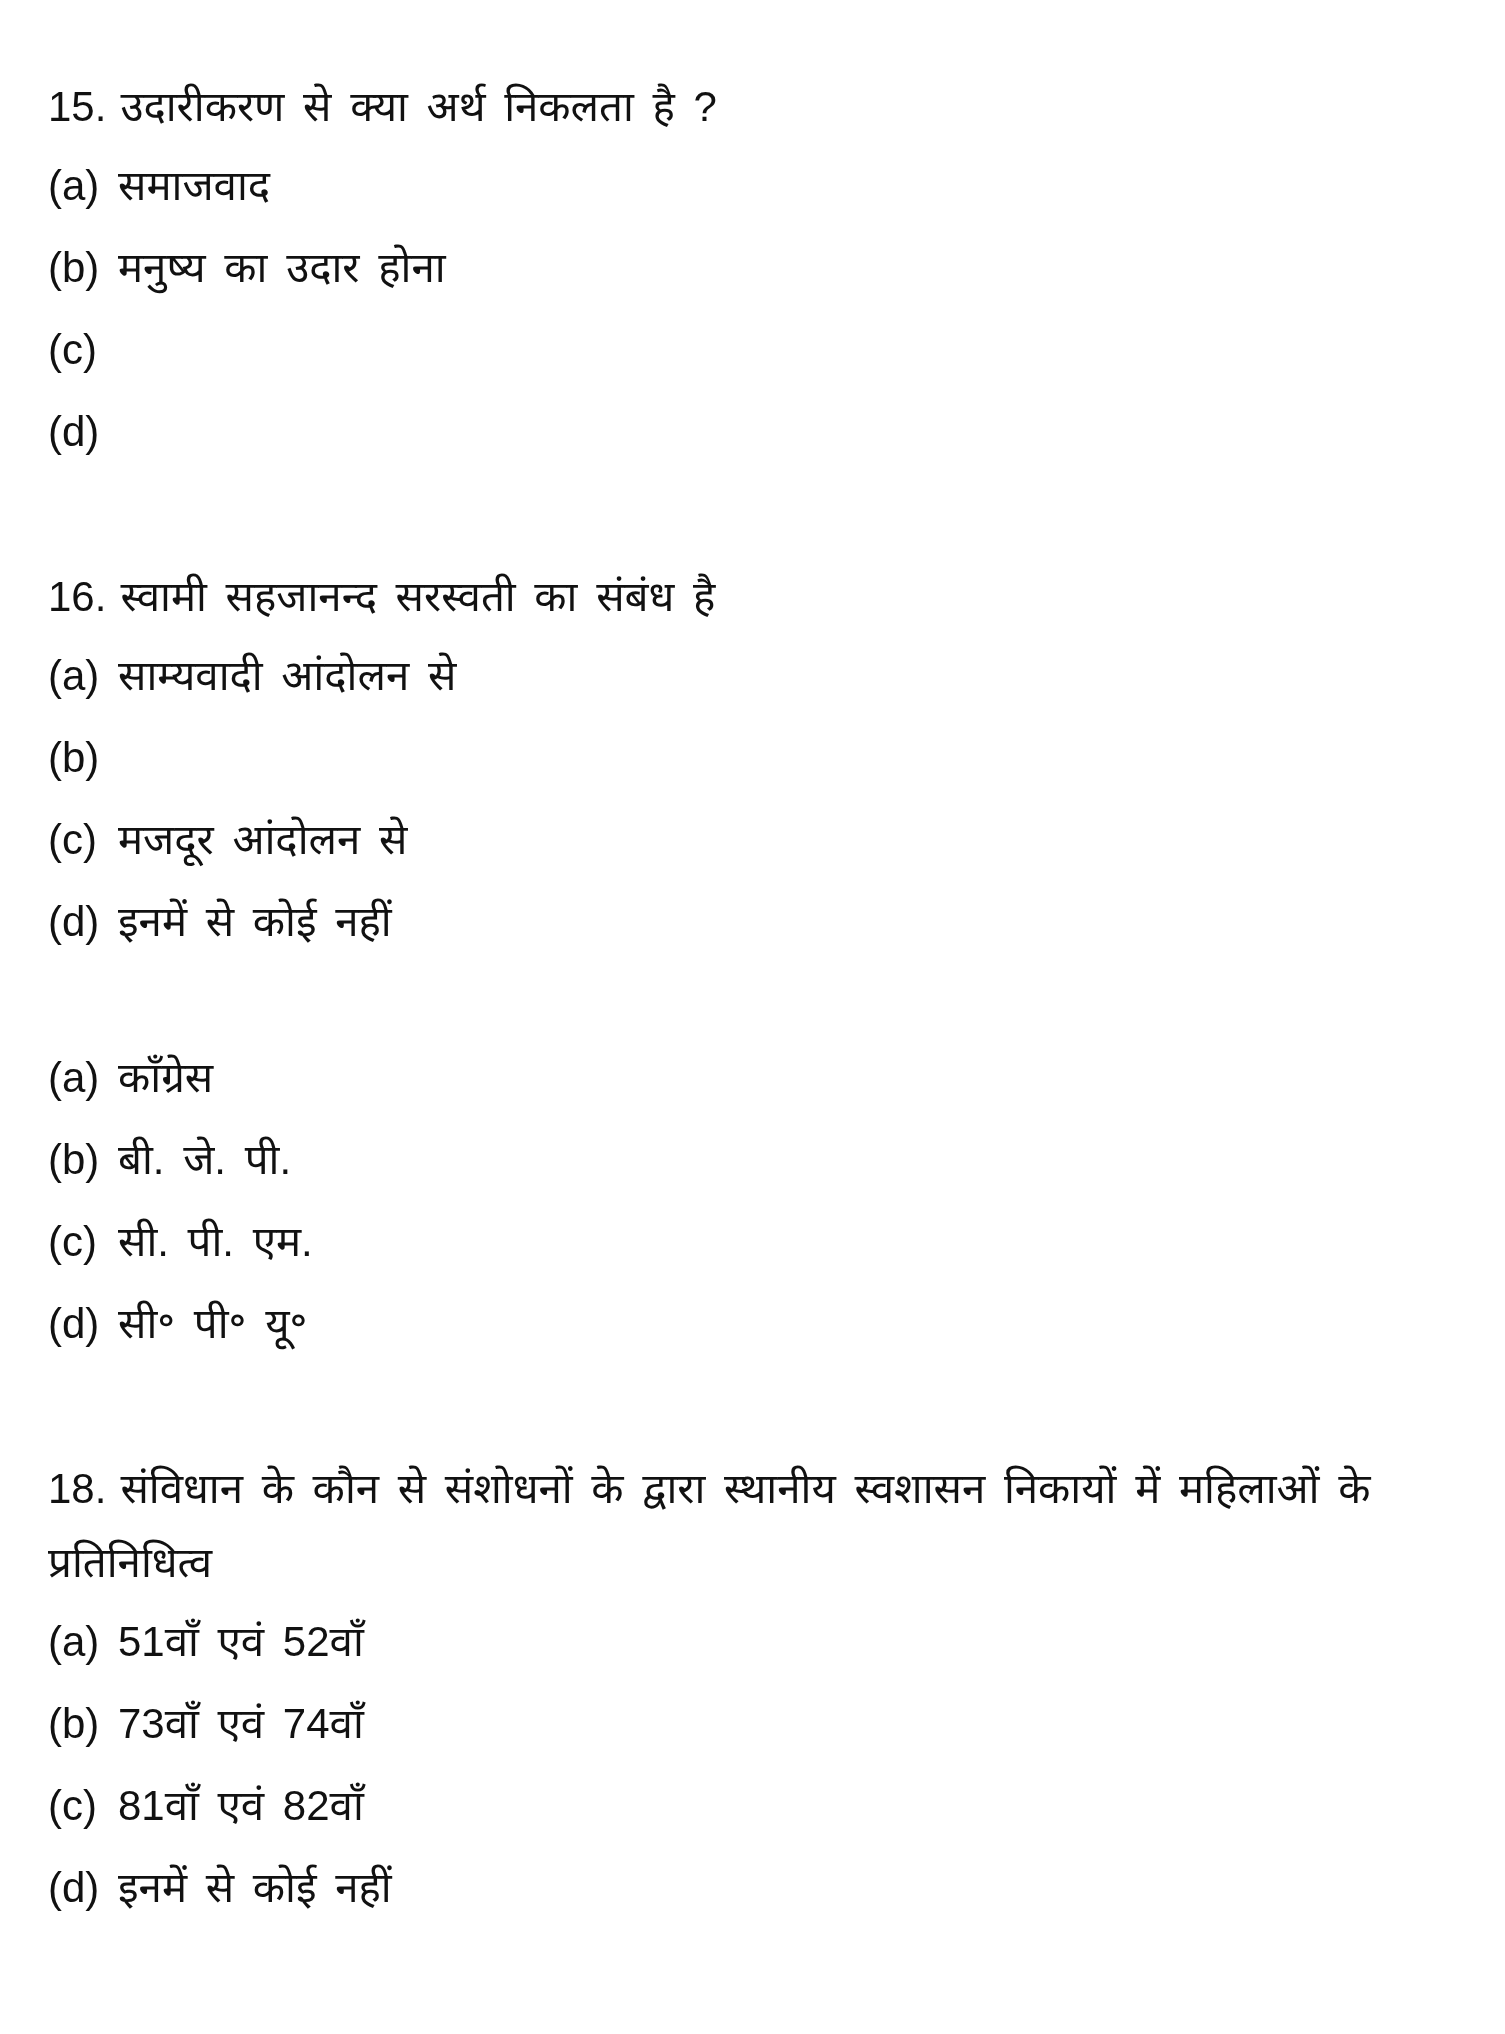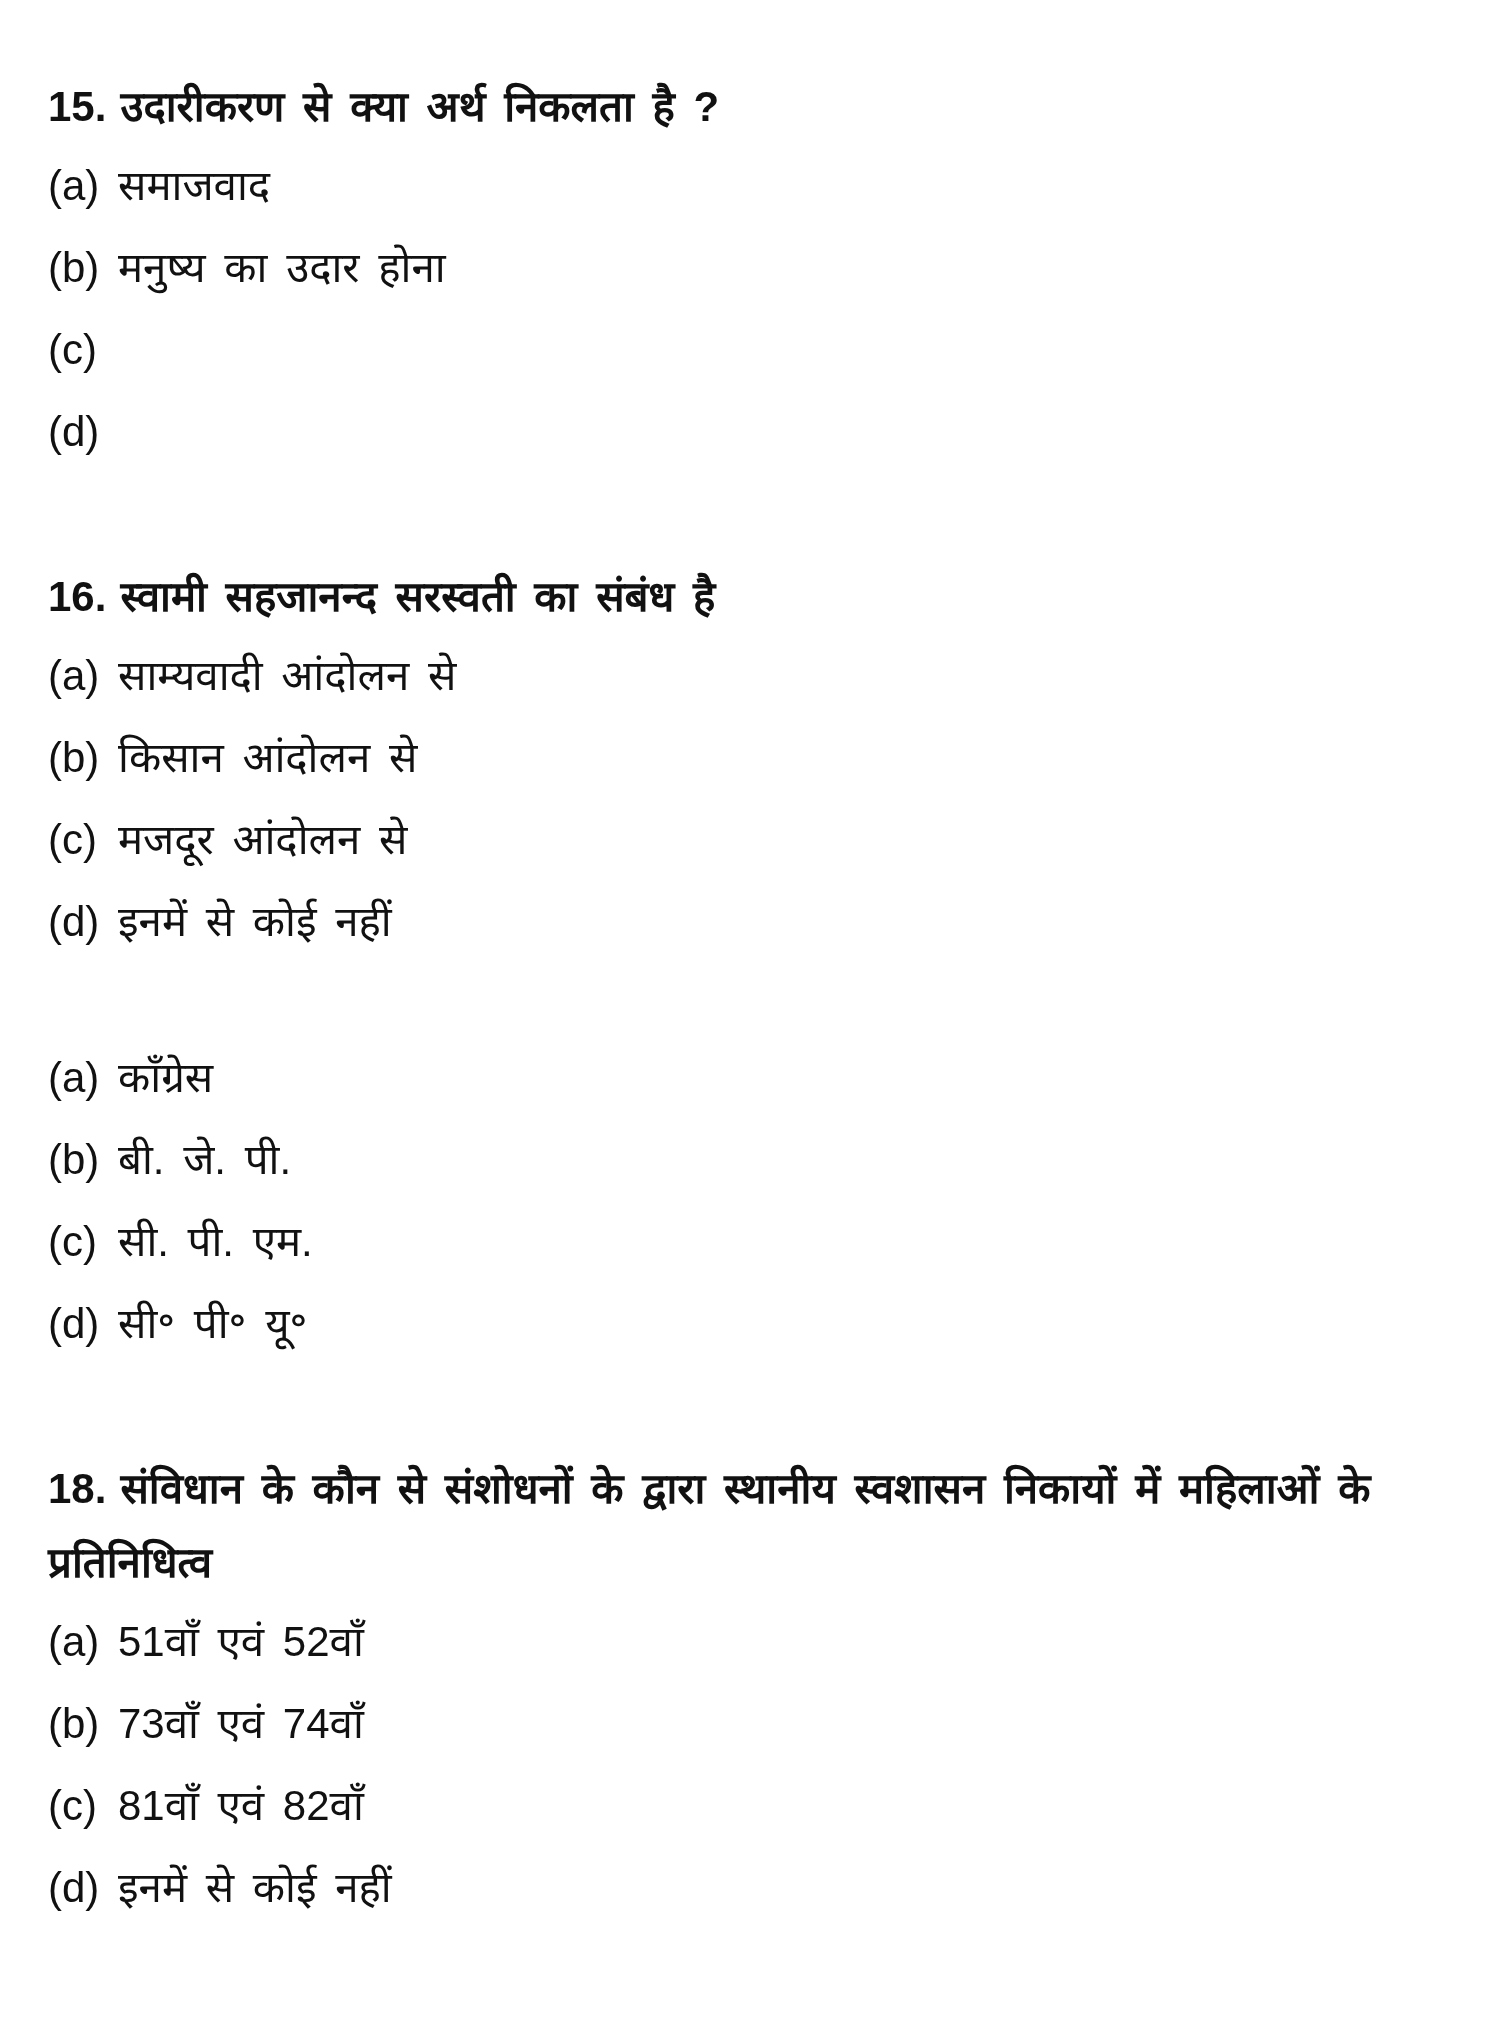--- a/index.html
+++ b/index.html
@@ -25,21 +25,21 @@
   }
   .question:last-child {
     margin-bottom: 16px;
   }
   .q-head {
     font-size: 42px;
     line-height: 74px;
     margin-bottom: 14px;
     word-spacing: 7px;
     max-width: 1405px;
-    font-weight: 700;
+    font-weight: 400;
   }
   .q-head.indent {
     padding-left: 22px;
   }
   .q-num {
     margin-right: 14px;
   }
   .opt {
     display: flex;
     align-items: flex-start;
@@ -85,21 +85,20 @@
   <section class="question">
     <div class="q-head">
       <span class="q-num">16.</span><span>स्वामी सहजानन्द सरस्वती का संबंध है</span>
     </div>
     <div class="opt">
       <span class="opt-label">(a)</span>
       <span class="opt-text">साम्यवादी आंदोलन से</span>
     </div>
     <div class="opt">
       <span class="opt-label">(b)</span>
-      <span class="opt-text">किसान आंदोलन से</span>
     </div>
     <div class="opt">
       <span class="opt-label">(c)</span>
       <span class="opt-text">मजदूर आंदोलन से</span>
     </div>
     <div class="opt">
       <span class="opt-label">(d)</span>
       <span class="opt-text">इनमें से कोई नहीं</span>
     </div>
   </section>

